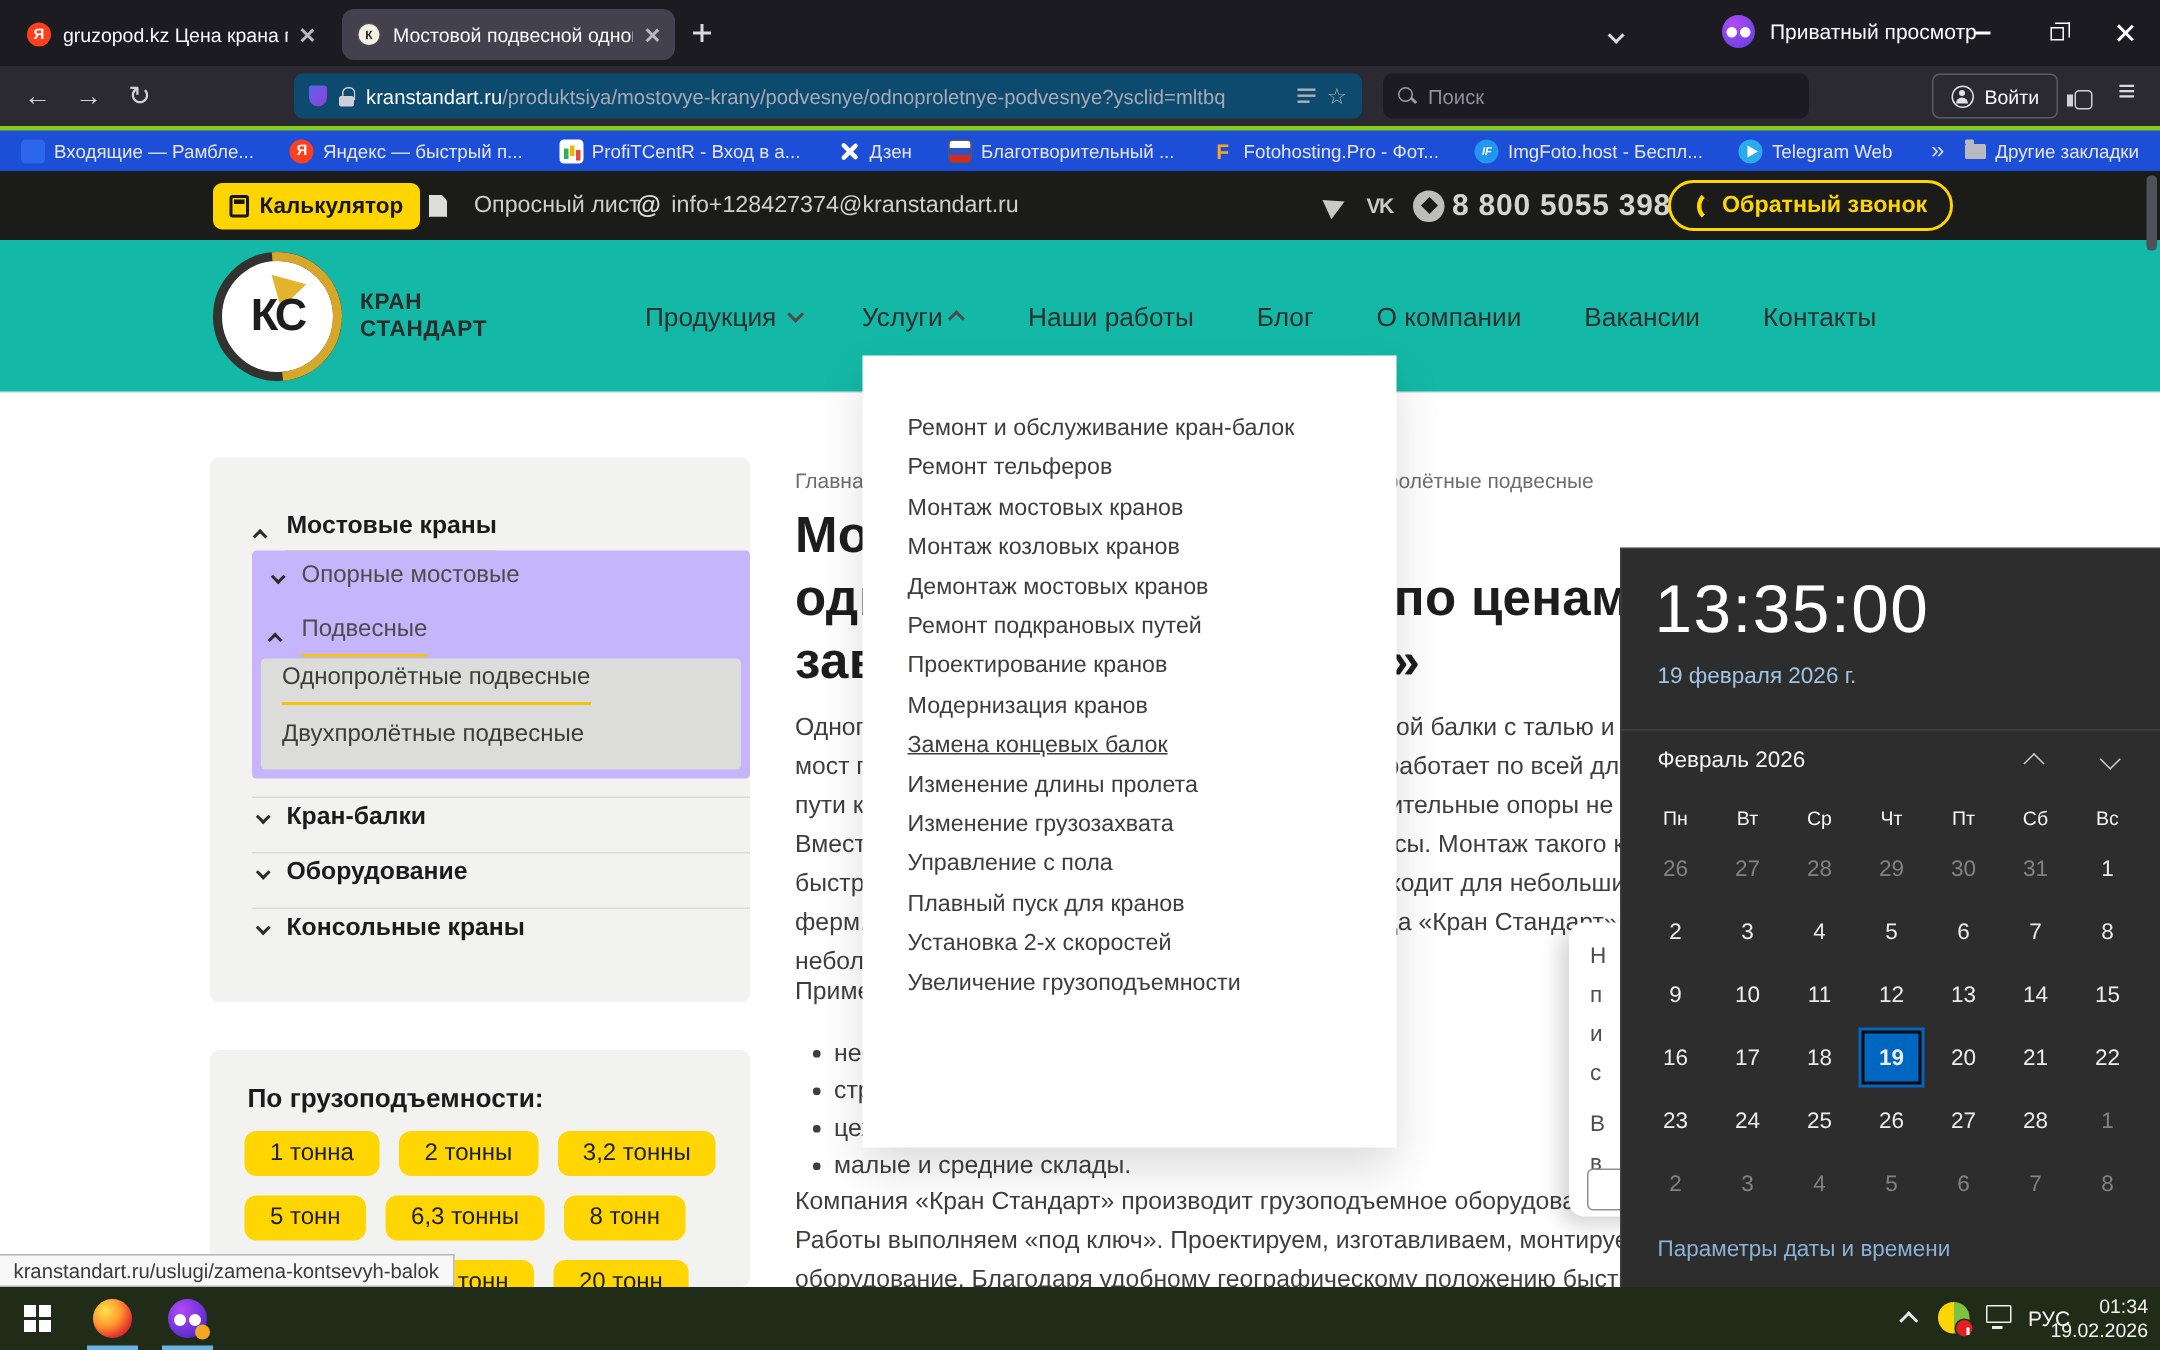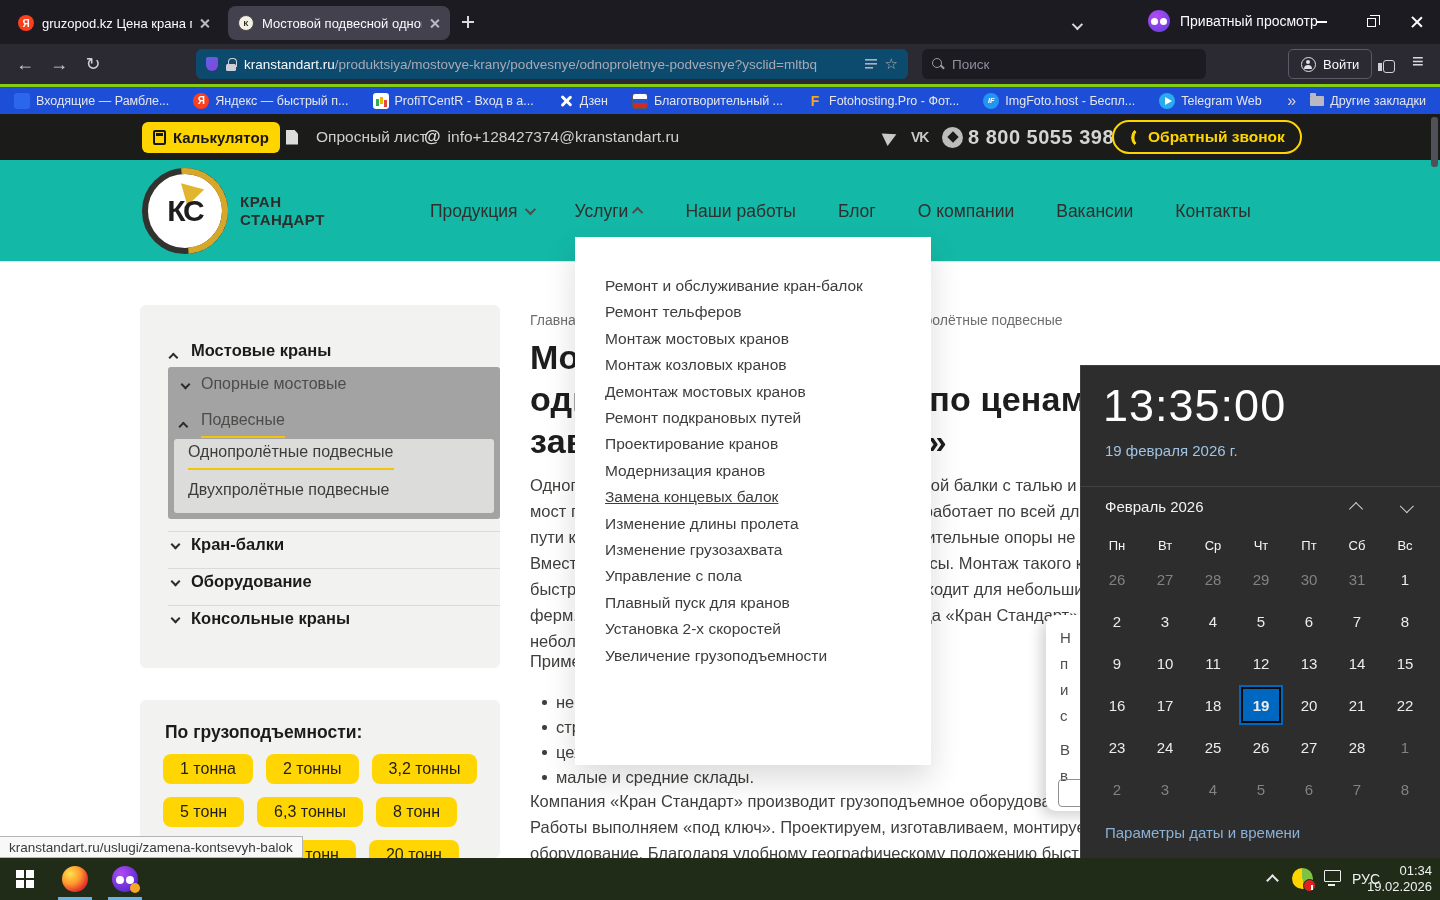--- a/index.html
+++ b/index.html
@@ -145,21 +145,21 @@
   
   .card { background:#f2f2f0; border-radius:6px; z-index:2; }
   .card1 { left:140px; top:305px; width:360px; height:363px; }
   .side-row { position:absolute; display:flex; align-items:center; gap:12px; }
   .side-bold { font-size:16.5px; font-weight:bold; color:#1b1b1b; }
   .side-sub { font-size:16px; color:#4c4c4a; }
   .side-leaf { font-size:16px; color:#3c3c3a; }
   .yellow-u { border-bottom:2.5px solid #f2c40b; padding-bottom:7px; }
   .schev { width:7px; height:7px; border-right:2px solid #2c2c2a; border-bottom:2px solid #2c2c2a; flex:none; }
   .schev.down { transform:rotate(45deg); } .schev.up { transform:rotate(-135deg) translateY(-3px); }
-  .panelA { position:absolute; left:28px; top:62px; width:332px; height:152px; background:#a3a3a3; border-radius:3px; }
+  .panelA { position:absolute; left:28px; top:62px; width:332px; height:152px; background:#c4b5fd; border-radius:3px; }
   .panelB { position:absolute; left:6px; top:72px; width:320px; height:74px; background:#dcdcda; border-radius:3px; }
   .divider { position:absolute; left:28px; width:332px; height:1px; background:#dadad8; }
   .card2 { left:140px; top:700px; width:360px; height:158px; }
   .cap-title { position:absolute; left:25px; top:22px; font-size:17.5px; font-weight:bold; color:#1b1b1b; }
   .cap-wrap { position:absolute; left:23px; top:54px; width:334px; display:flex; flex-wrap:wrap; gap:13px 13px; }
   .cap-btn { height:30px; background:#ffd602; border:none; border-radius:8px; padding:0 17px; font-size:16px; color:#1d1d1d;
              font-family:"Liberation Sans",sans-serif; display:flex; align-items:center; }
 
   
   .dropdown { left:575px; top:237px; width:356px; height:528px; background:#fff; z-index:5;

